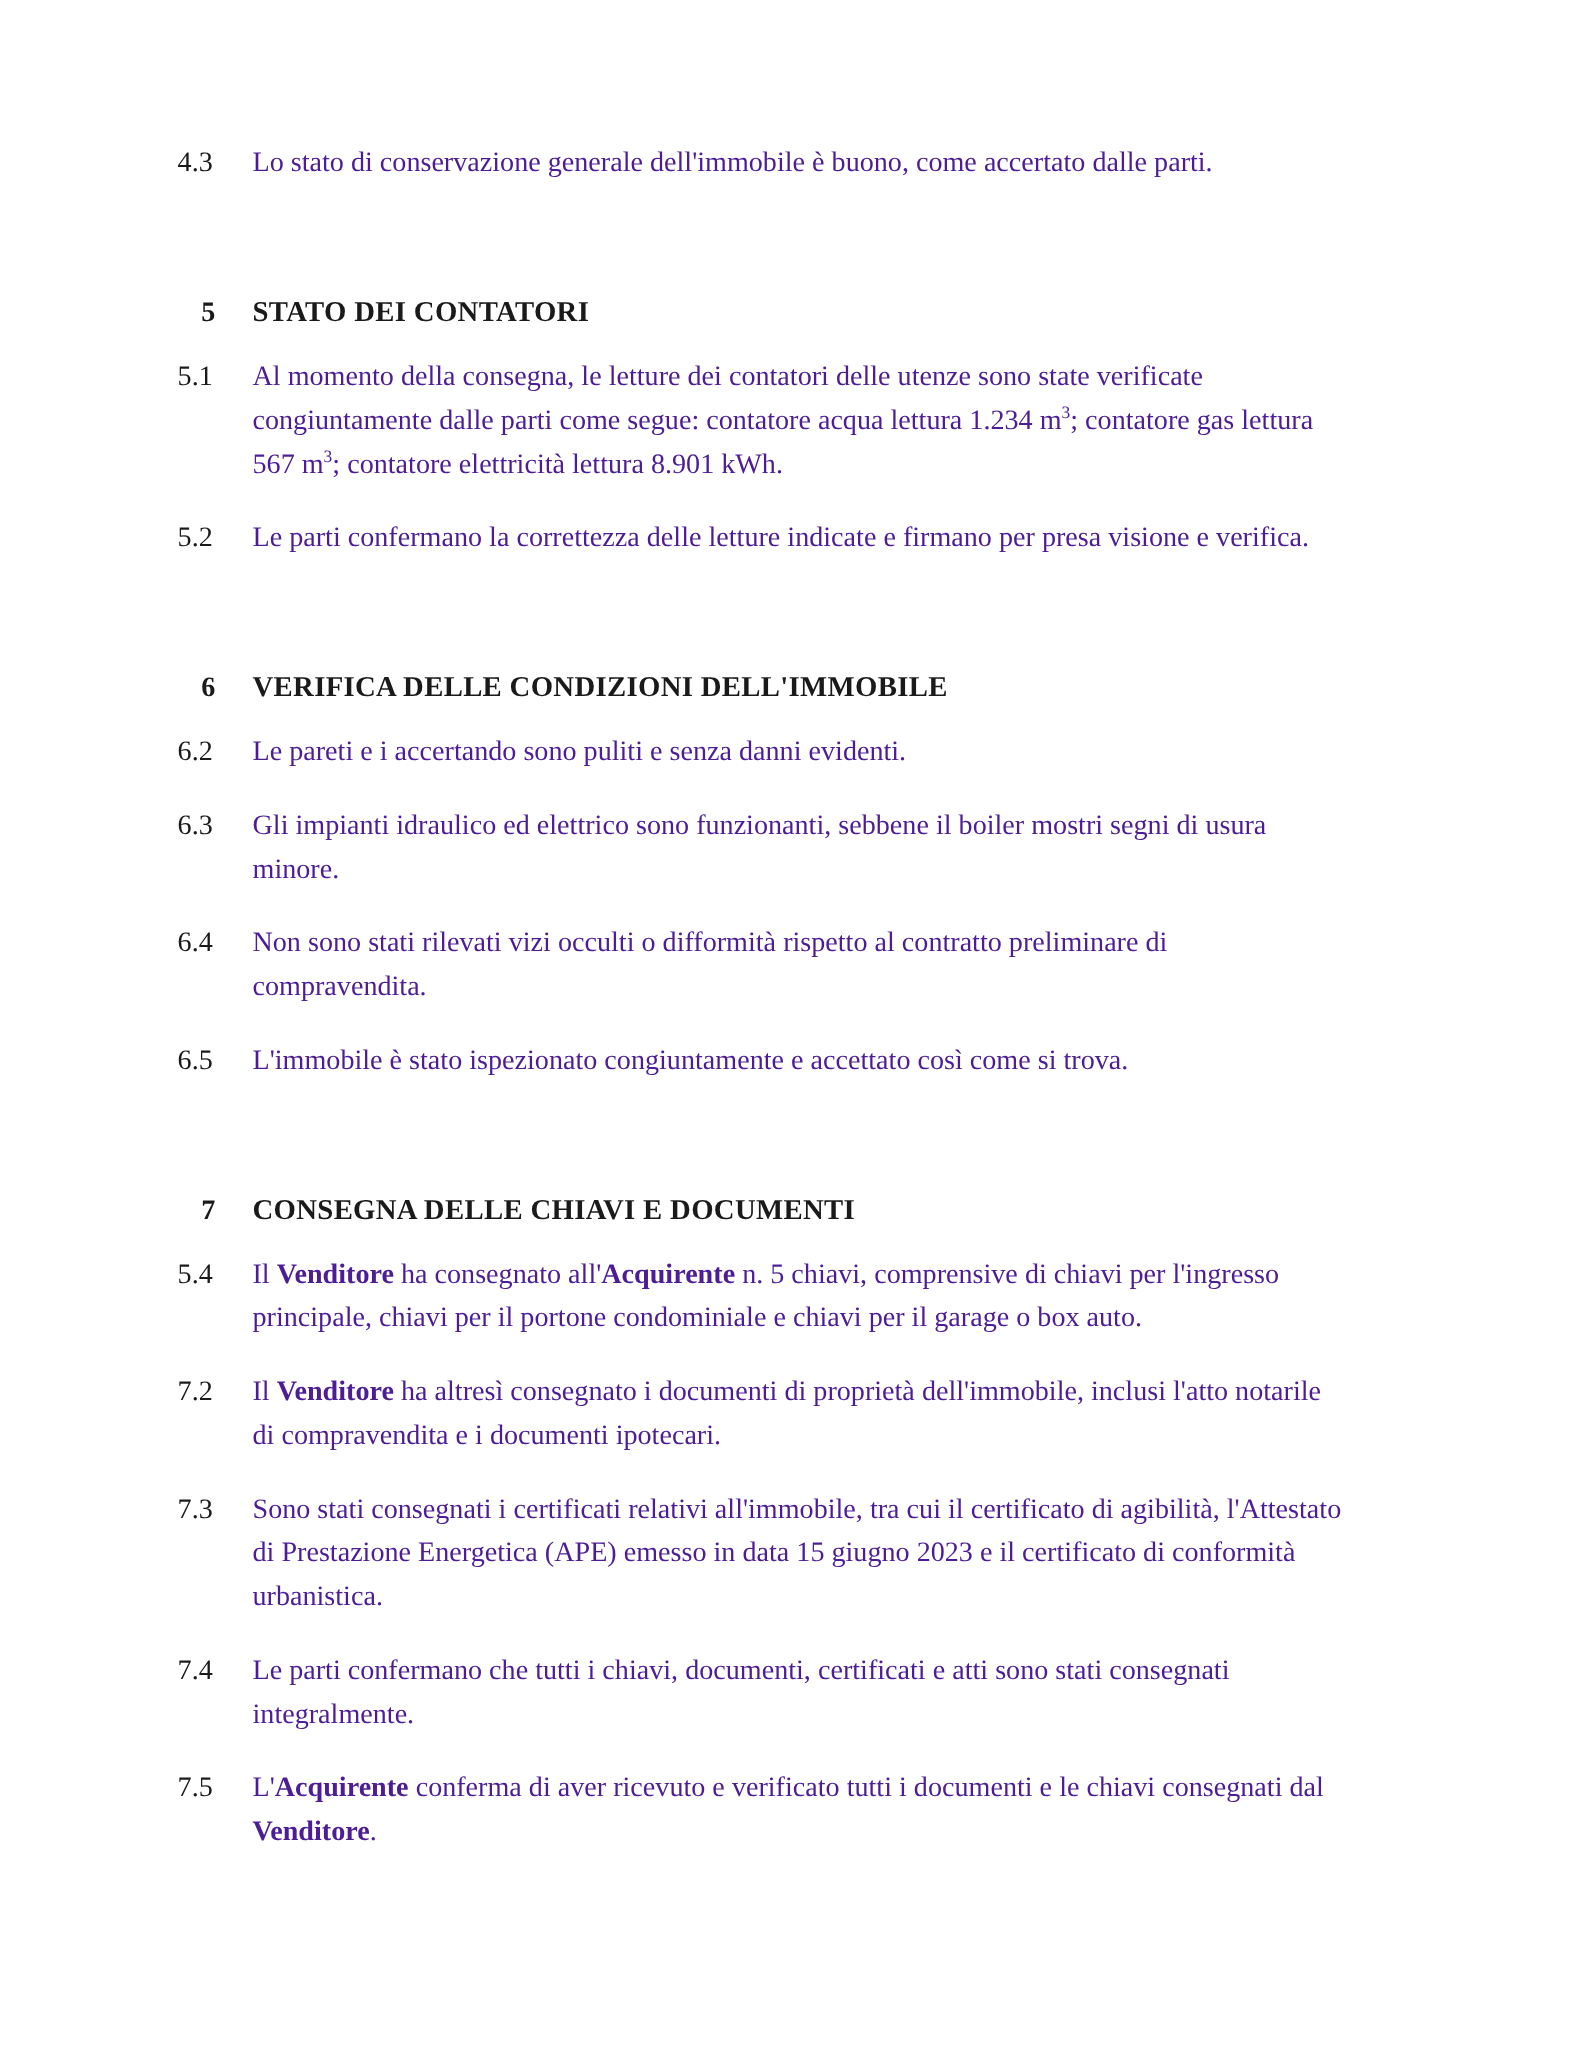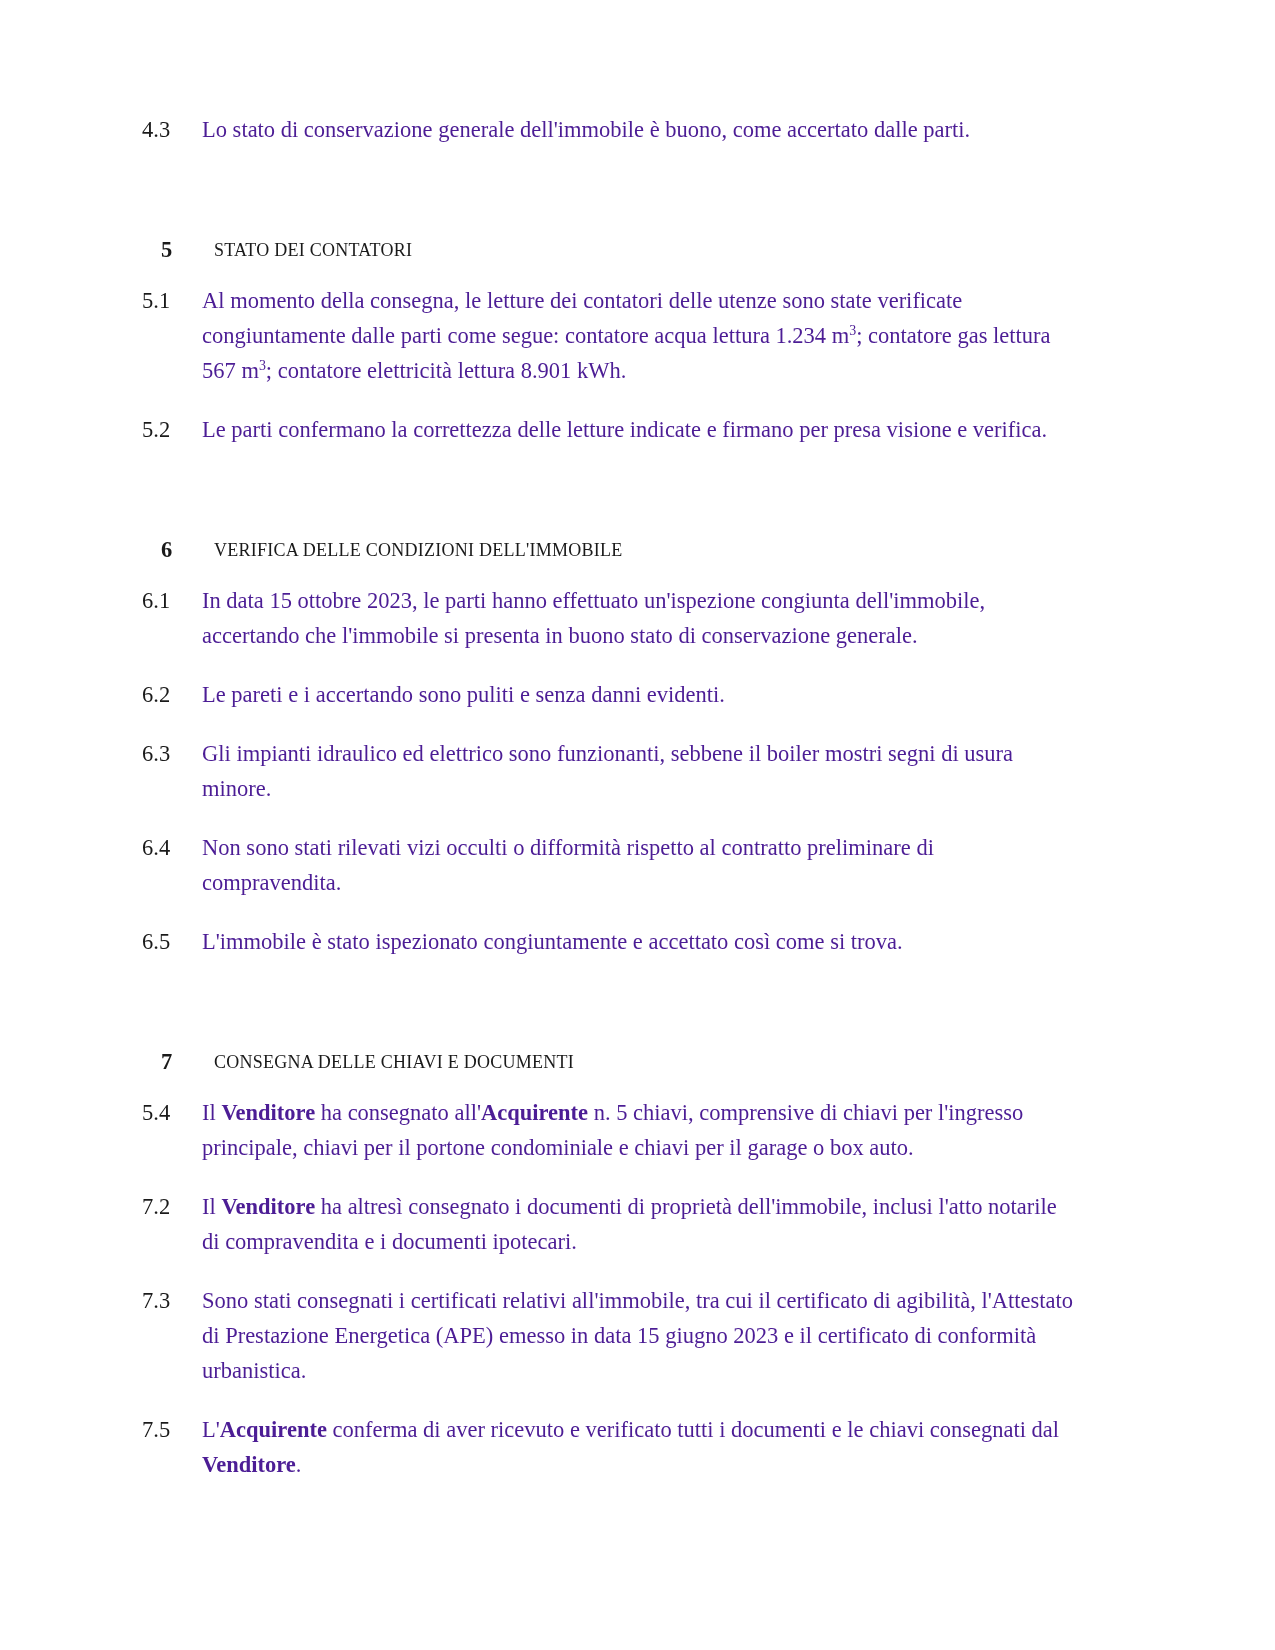--- a/index.html
+++ b/index.html
@@ -75,26 +75,25 @@
     width: 60px;
     box-sizing: border-box;
     padding-left: 19px;
     font-size: 22.5px;
     line-height: 32px;
     font-weight: 700;
     letter-spacing: 0.2px;
   }
   .heading-title {
     flex: 1 1 auto;
-    font-size: 18px;
+    font-size: 23px;
     line-height: 32px;
-    font-weight: 400;
+    font-weight: 700;
     letter-spacing: 0.25px;
     text-transform: none;
-    margin-left: 12px;
   }
 
   
   .gap-before-heading { height: 63px; }
   .gap-after-heading  { height: 17px; }
 </style>
 </head>
 <body>
 
 <div class="page">
@@ -117,24 +116,20 @@
         <div class="clause-num">5.2</div>
         <div class="clause-text"><span>Le parti confermano la correttezza delle letture indicate e firmano per presa visione e verifica.</span></div>
       </div>
       <div class="gap-before-heading"></div>
       <div class="heading">
         <div class="heading-num">6</div>
         <div class="heading-title">VERIFICA DELLE CONDIZIONI DELL'IMMOBILE</div>
       </div>
       <div class="gap-after-heading"></div>
       <div class="clause">
-        <div class="clause-num">6.1</div>
-        <div class="clause-text"><span>In data 15 ottobre 2023, le parti hanno effettuato un'ispezione congiunta dell'immobile, accertando che l'immobile si presenta in buono stato di conservazione generale.</span></div>
-      </div>
-      <div class="clause">
         <div class="clause-num">6.2</div>
         <div class="clause-text"><span>Le pareti e i accertando sono puliti e senza danni evidenti.</span></div>
       </div>
       <div class="clause">
         <div class="clause-num">6.3</div>
         <div class="clause-text"><span>Gli impianti idraulico ed elettrico sono funzionanti, sebbene il boiler mostri segni di usura minore.</span></div>
       </div>
       <div class="clause">
         <div class="clause-num">6.4</div>
         <div class="clause-text"><span>Non sono stati rilevati vizi occulti o difformità rispetto al contratto preliminare di compravendita.</span></div>
@@ -155,18 +150,22 @@
       </div>
       <div class="clause">
         <div class="clause-num">7.2</div>
         <div class="clause-text"><span>Il </span><b>Venditore</b><span> ha altresì consegnato i documenti di proprietà dell'immobile, inclusi l'atto notarile di compravendita e i documenti ipotecari.</span></div>
       </div>
       <div class="clause">
         <div class="clause-num">7.3</div>
         <div class="clause-text"><span>Sono stati consegnati i certificati relativi all'immobile, tra cui il certificato di agibilità, l'Attestato di Prestazione Energetica (APE) emesso in data 15 giugno 2023 e il certificato di conformità urbanistica.</span></div>
       </div>
       <div class="clause">
+        <div class="clause-num">7.4</div>
+        <div class="clause-text"><span>Le parti confermano che tutti i chiavi, documenti, certificati e atti sono stati consegnati integralmente.</span></div>
+      </div>
+      <div class="clause">
         <div class="clause-num">7.5</div>
         <div class="clause-text"><span>L'</span><b>Acquirente</b><span> conferma di aver ricevuto e verificato tutti i documenti e le chiavi consegnati dal </span><b>Venditore</b><span>.</span></div>
       </div>
       <div class="gap-before-heading"></div>
     </div>
 </div>
 
 </body></html>

